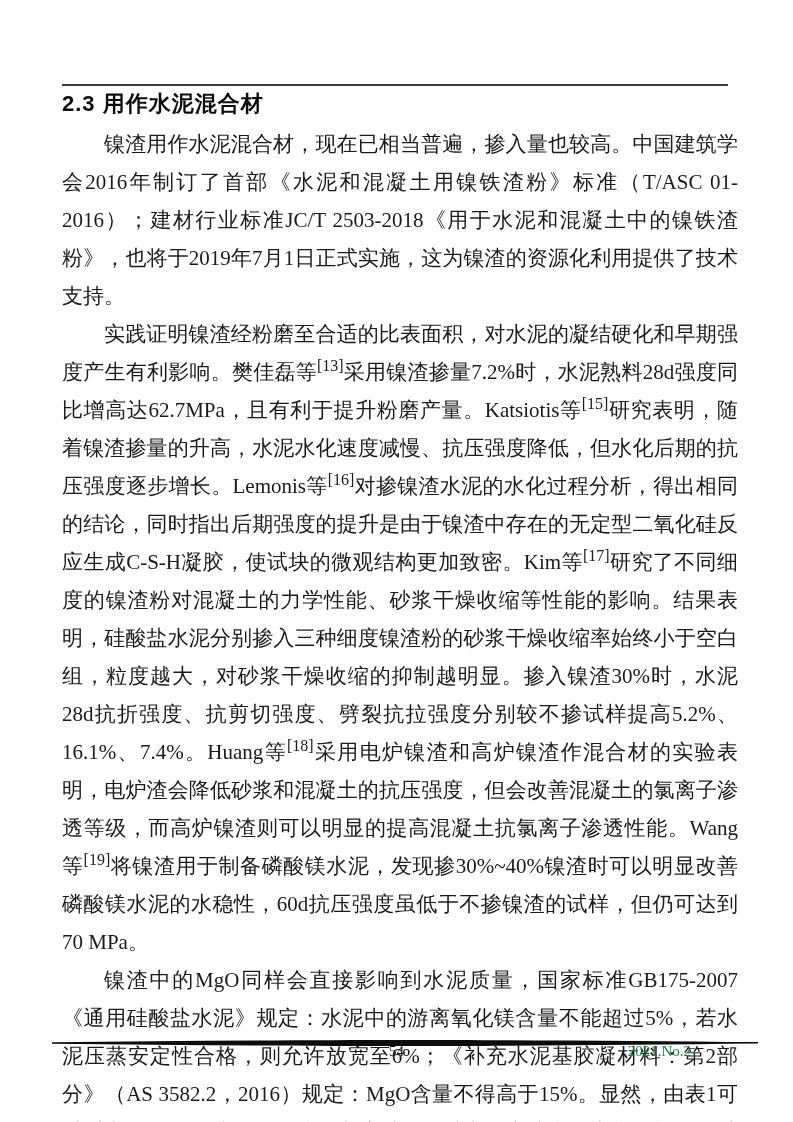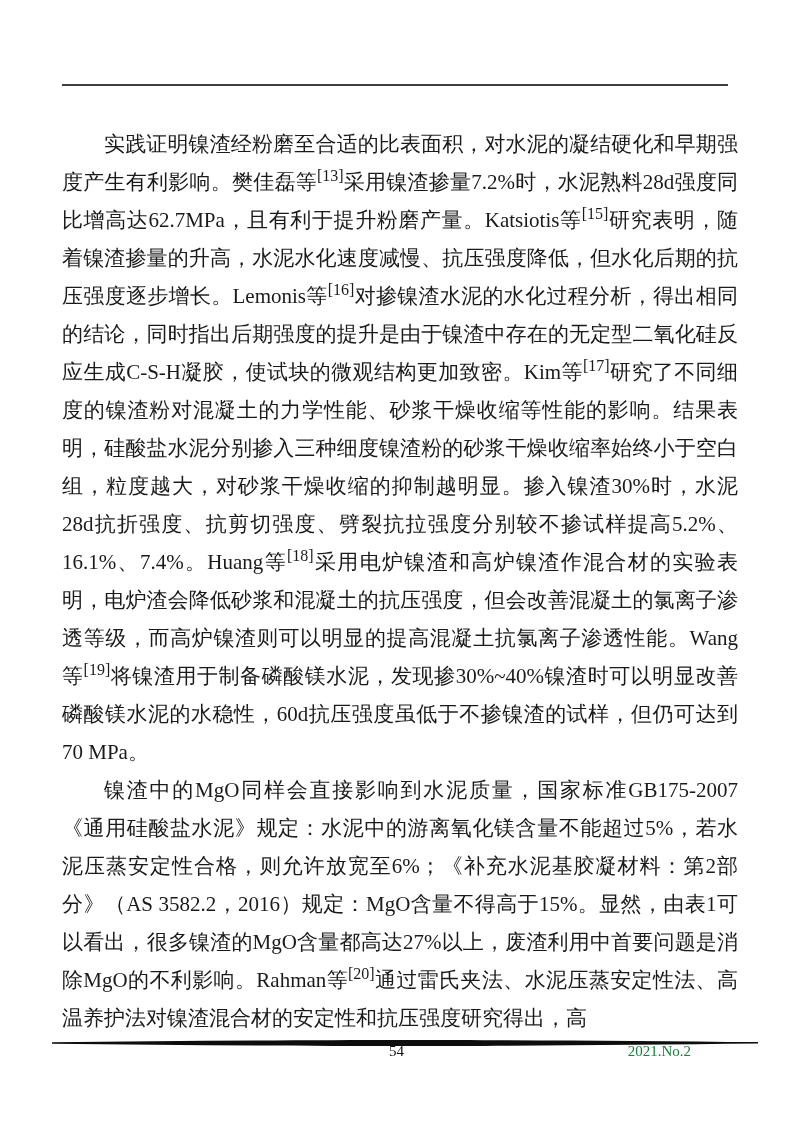--- a/index.html
+++ b/index.html
@@ -84,22 +84,24 @@
   }
 </style>
 </head>
 <body>
 
 <div class="page">
 
 
   <div class="head-rule"></div>
 
+  <h2 class="section-heading">2.3 用作水泥混合材</h2>
 
   <div class="article-body">
+    <p><span>镍渣用作水泥混合材，现在已相当普遍，掺入量也较高。中国建筑学会2016年制订了首部《水泥和混凝土用镍铁渣粉》标准（T/ASC 01-2016）；建材行业标准JC/T 2503-2018《用于水泥和混凝土中的镍铁渣粉》，也将于2019年7月1日正式实施，这为镍渣的资源化利用提供了技术支持。</span></p>
     <p><span>实践证明镍渣经粉磨至合适的比表面积，对水泥的凝结硬化和早期强度产生有利影响。樊佳磊等</span><sup>[13]</sup><span>采用镍渣掺量7.2%时，水泥熟料28d强度同比增高达62.7MPa，且有利于提升粉磨产量。Katsiotis等</span><sup>[15]</sup><span>研究表明，随着镍渣掺量的升高，水泥水化速度减慢、抗压强度降低，但水化后期的抗压强度逐步增长。Lemonis等</span><sup>[16]</sup><span>对掺镍渣水泥的水化过程分析，得出相同的结论，同时指出后期强度的提升是由于镍渣中存在的无定型二氧化硅反应生成C-S-H凝胶，使试块的微观结构更加致密。Kim等</span><sup>[17]</sup><span>研究了不同细度的镍渣粉对混凝土的力学性能、砂浆干燥收缩等性能的影响。结果表明，硅酸盐水泥分别掺入三种细度镍渣粉的砂浆干燥收缩率始终小于空白组，粒度越大，对砂浆干燥收缩的抑制越明显。掺入镍渣30%时，水泥28d抗折强度、抗剪切强度、劈裂抗拉强度分别较不掺试样提高5.2%、16.1%、7.4%。Huang等</span><sup>[18]</sup><span>采用电炉镍渣和高炉镍渣作混合材的实验表明，电炉渣会降低砂浆和混凝土的抗压强度，但会改善混凝土的氯离子渗透等级，而高炉镍渣则可以明显的提高混凝土抗氯离子渗透性能。Wang等</span><sup>[19]</sup><span>将镍渣用于制备磷酸镁水泥，发现掺30%~40%镍渣时可以明显改善磷酸镁水泥的水稳性，60d抗压强度虽低于不掺镍渣的试样，但仍可达到70 MPa。</span></p>
     <p><span>镍渣中的MgO同样会直接影响到水泥质量，国家标准GB175-2007《通用硅酸盐水泥》规定：水泥中的游离氧化镁含量不能超过5%，若水泥压蒸安定性合格，则允许放宽至6%；《补充水泥基胶凝材料：第2部分》（AS 3582.2，2016）规定：MgO含量不得高于15%。显然，由表1可以看出，很多镍渣的MgO含量都高达27%以上，废渣利用中首要问题是消除MgO的不利影响。Rahman等</span><sup>[20]</sup><span>通过雷氏夹法、水泥压蒸安定性法、高温养护法对镍渣混合材的安定性和抗压强度研究得出，高</span></p>
   </div>
 
   <div class="footer-rule">
     <svg width="706" height="8" viewBox="0 0 706 8" aria-hidden="true">
       <path d="M0,3.3 C120,1.9 250,0.9 353,0.9 C456,0.9 590,1.9 706,3.1 L706,4.5 C590,5.7 456,7.1 353,7.1 C250,7.1 120,5.9 0,4.7 Z" fill="#0d0d0d"></path>
     </svg>
   </div>
 

